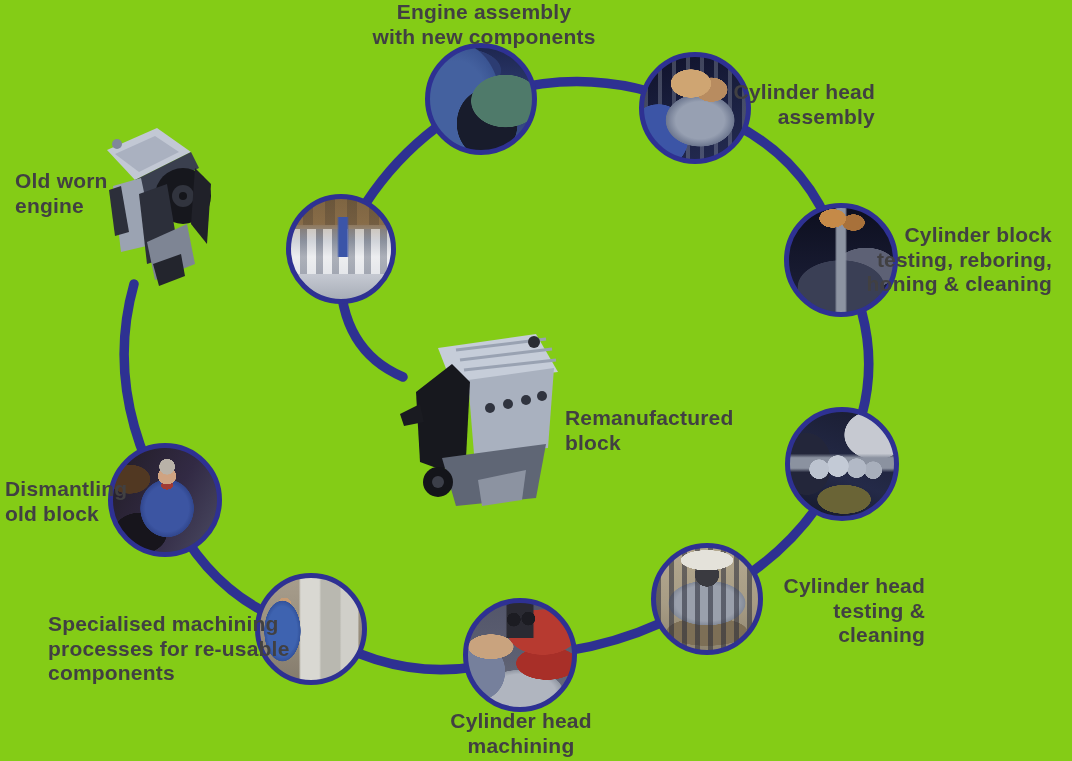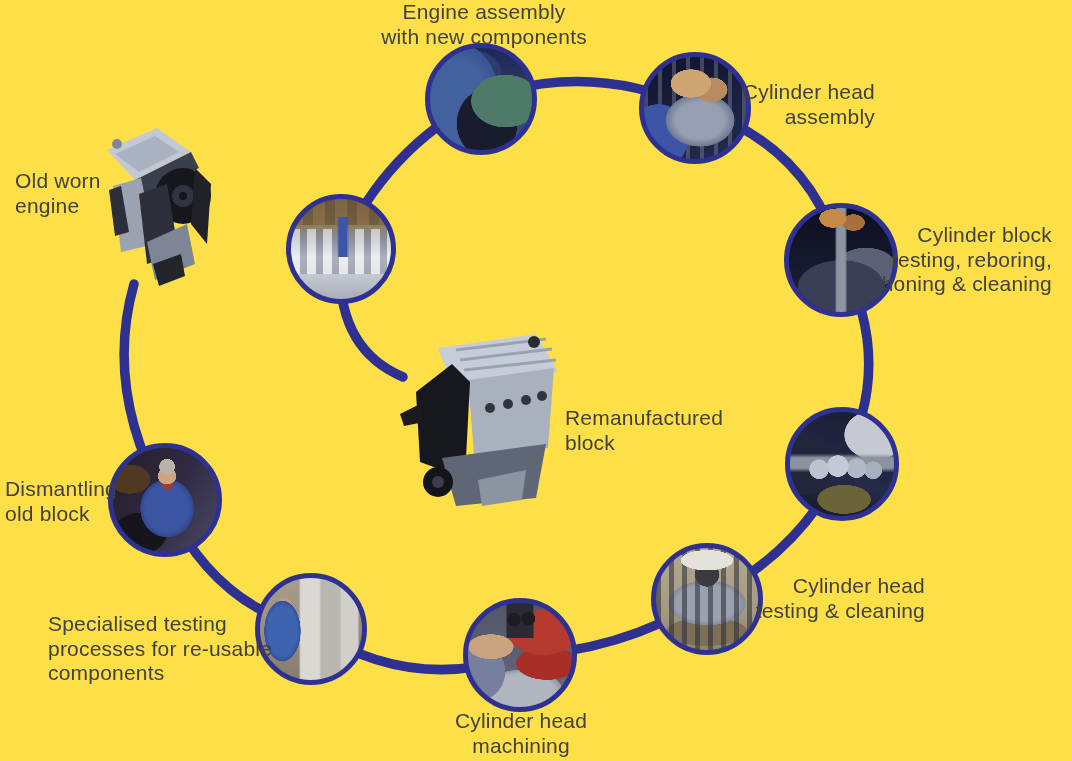--- a/index.html
+++ b/index.html
@@ -1,21 +1,22 @@
 <!DOCTYPE html>
 <html><head>
 <meta charset="utf-8">
 <style>
   html,body{margin:0;padding:0;background:#fff;}
   .canvas{
     position:relative;
     width:1072px;height:761px;
-    background:#fde047;
+    background:#84cc16;
     font-family:"Liberation Sans", sans-serif;
     overflow:hidden;
+    font-weight:bold;
   }
   .ring-svg{position:absolute;left:0;top:0;width:1072px;height:761px;}
   
   .node{
     position:absolute;
     box-sizing:border-box;
     border:5px solid #2e3192;
     border-radius:50%;
     overflow:hidden;
     background:#223;
@@ -192,21 +193,21 @@
 with new components</div>
   <div class="lbl t-r lbl-head-assembly">Cylinder head
 assembly</div>
   <div class="lbl t-r lbl-block">Cylinder block
 testing, reboring,
 honing &amp; cleaning</div>
   <div class="lbl t-r lbl-testing">Cylinder head
 testing &amp; cleaning</div>
   <div class="lbl t-c lbl-machining">Cylinder head
 machining</div>
-  <div class="lbl t-l lbl-cleaning">Specialised testing
+  <div class="lbl t-l lbl-cleaning">Specialised machining
 processes for re-usable
 components</div>
   <div class="lbl t-l lbl-dismantling">Dismantling
 old block</div>
   <div class="lbl t-l lbl-old-engine">Old worn
 engine</div>
   <div class="lbl t-l lbl-reman">Remanufactured
 block</div>
 
 </div>

